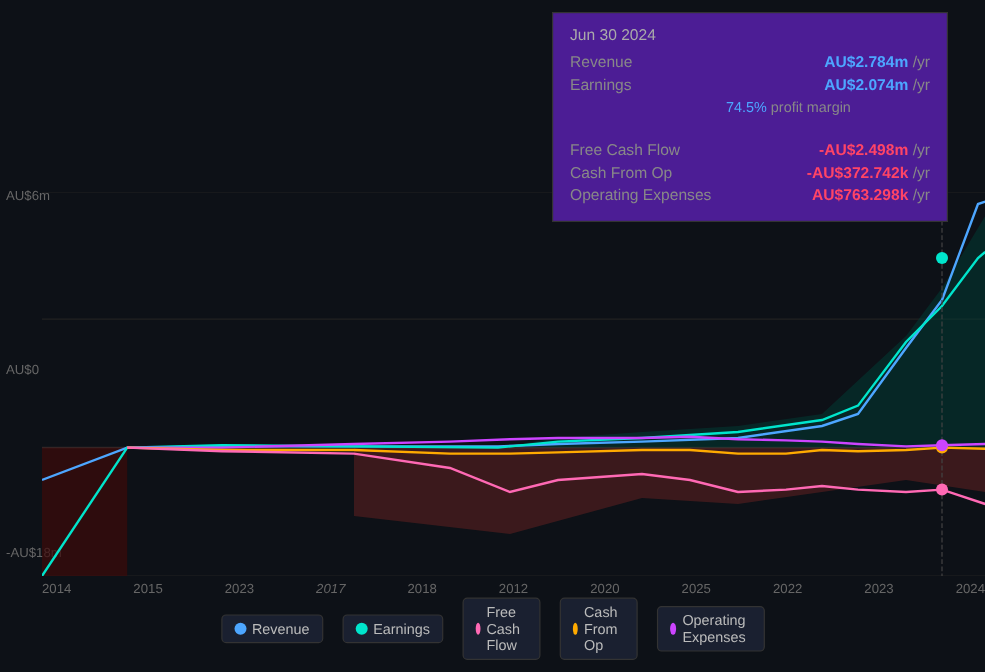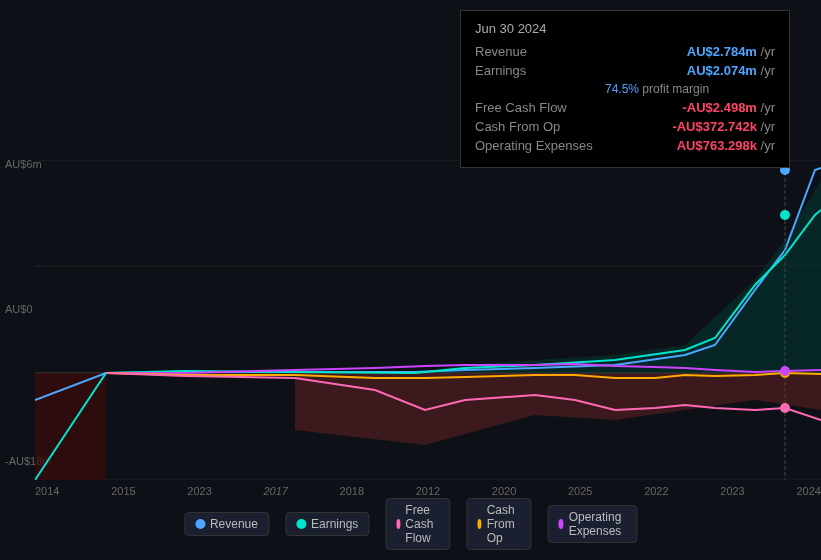--- a/index.html
+++ b/index.html
@@ -17,21 +17,21 @@
       position: relative;
       width: 821px;
       height: 560px;
     }
 
     
     #tooltip-box {
       position: absolute;
       top: 10px;
       left: 460px;
-      background: #000000;
+      background: #4c1d95;
       border: 1px solid #333;
       padding: 10px 14px;
       min-width: 330px;
       z-index: 10;
     }
 
     .tooltip-title {
       color: #aaa;
       font-size: 13px;
       margin-bottom: 8px;
@@ -54,21 +54,21 @@
       font-weight: bold;
     }
 
     .tooltip-value.blue { color: #4da6ff; text-align: center; }
     .tooltip-value.red-neg { color: #ff4466; }
 
     .profit-margin-row {
       display: flex;
       justify-content: space-between;
       font-size: 12px;
-      margin-bottom: 4px;
+      margin-bottom: 21px;
       padding-left: 130px;
     }
     .profit-margin-text {
       color: #4da6ff;
     }
     .profit-margin-label {
       color: #888;
     }
 
     

